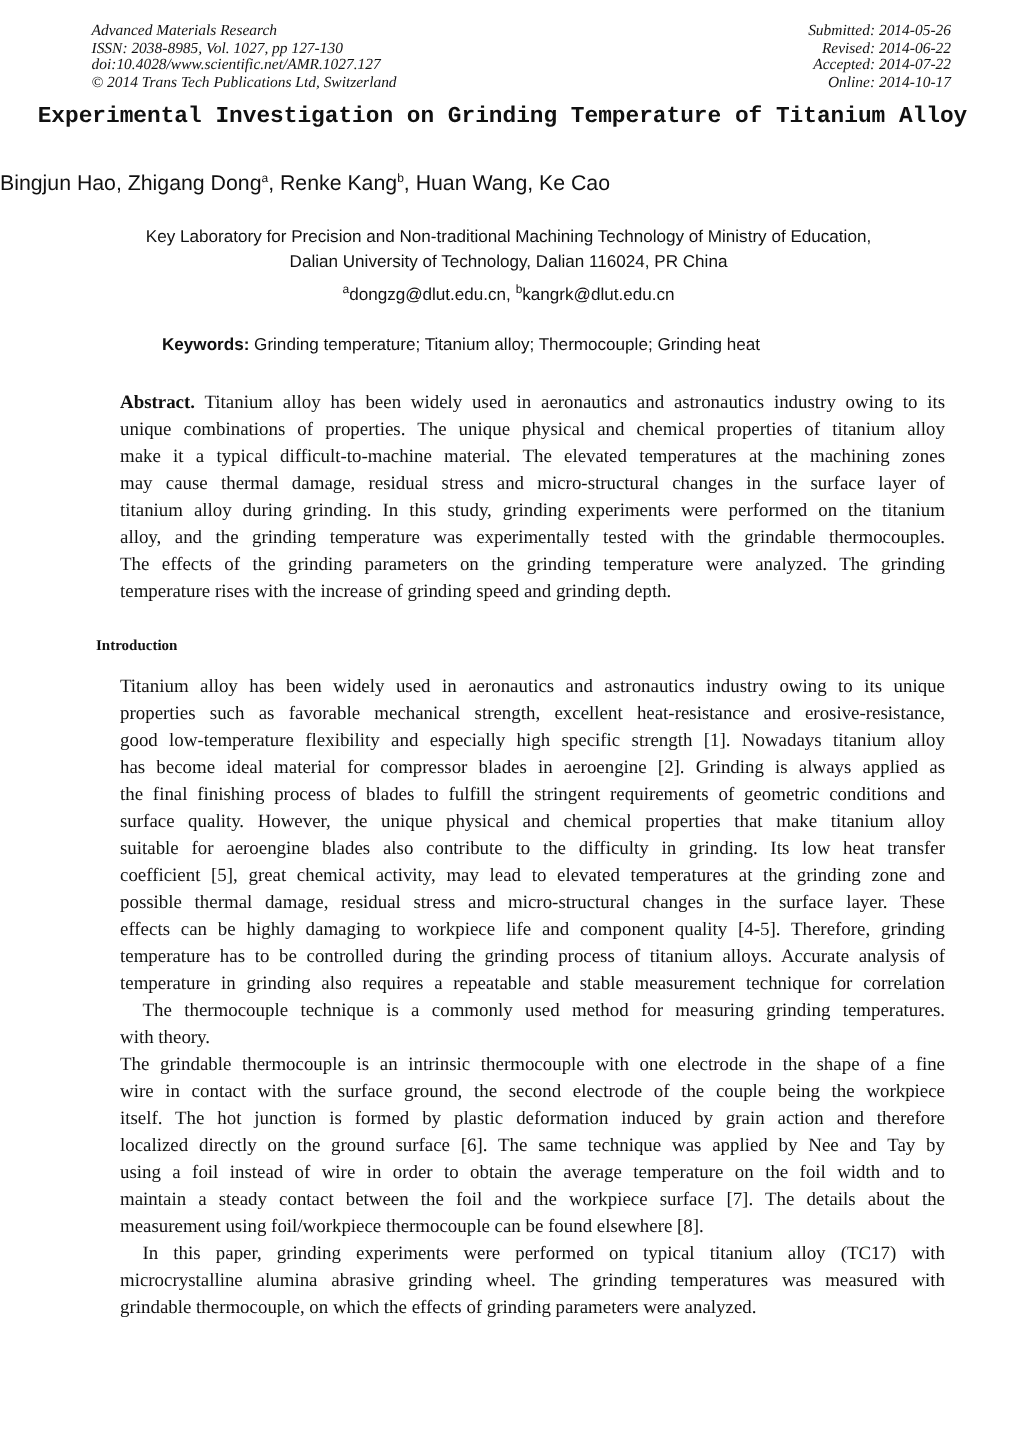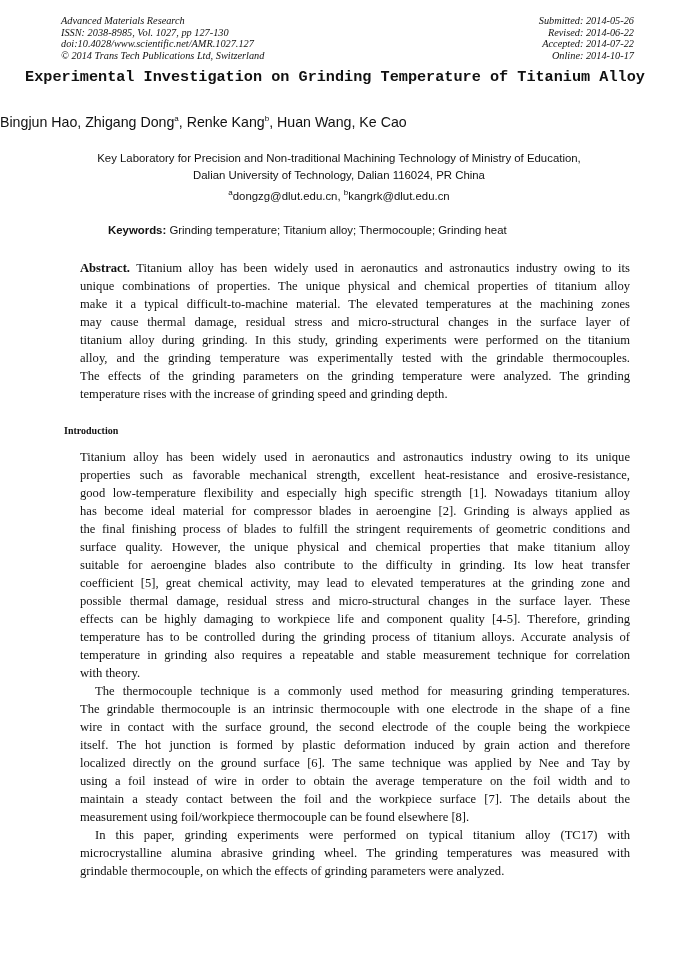--- a/index.html
+++ b/index.html
@@ -72,22 +72,22 @@
     <span class="ln">good low-temperature flexibility and especially high specific strength [1]. Nowadays titanium alloy</span>
     <span class="ln">has become ideal material for compressor blades in aeroengine [2]. Grinding is always applied as</span>
     <span class="ln">the final finishing process of blades to fulfill the stringent requirements of geometric conditions and</span>
     <span class="ln">surface quality. However, the unique physical and chemical properties that make titanium alloy</span>
     <span class="ln">suitable for aeroengine blades also contribute to the difficulty in grinding. Its low heat transfer</span>
     <span class="ln">coefficient [5], great chemical activity, may lead to elevated temperatures at the grinding zone and</span>
     <span class="ln">possible thermal damage, residual stress and micro-structural changes in the surface layer. These</span>
     <span class="ln">effects can be highly damaging to workpiece life and component quality [4-5]. Therefore, grinding</span>
     <span class="ln">temperature has to be controlled during the grinding process of titanium alloys. Accurate analysis of</span>
     <span class="ln">temperature in grinding also requires a repeatable and stable measurement technique for correlation</span>
+    <span class="ln indent">The thermocouple technique is a commonly used method for measuring grinding temperatures.</span>
     <span class="ln last">with theory.</span>
-    <span class="ln indent">The thermocouple technique is a commonly used method for measuring grinding temperatures.</span>
     <span class="ln">The grindable thermocouple is an intrinsic thermocouple with one electrode in the shape of a fine</span>
     <span class="ln">wire in contact with the surface ground, the second electrode of the couple being the workpiece</span>
     <span class="ln">itself. The hot junction is formed by plastic deformation induced by grain action and therefore</span>
     <span class="ln">localized directly on the ground surface [6]. The same technique was applied by Nee and Tay by</span>
     <span class="ln">using a foil instead of wire in order to obtain the average temperature on the foil width and to</span>
     <span class="ln">maintain a steady contact between the foil and the workpiece surface [7]. The details about the</span>
     <span class="ln last">measurement using foil/workpiece thermocouple can be found elsewhere [8].</span>
     <span class="ln indent">In this paper, grinding experiments were performed on typical titanium alloy (TC17) with</span>
     <span class="ln">microcrystalline alumina abrasive grinding wheel. The grinding temperatures was measured with</span>
     <span class="ln last">grindable thermocouple, on which the effects of grinding parameters were analyzed.</span>

